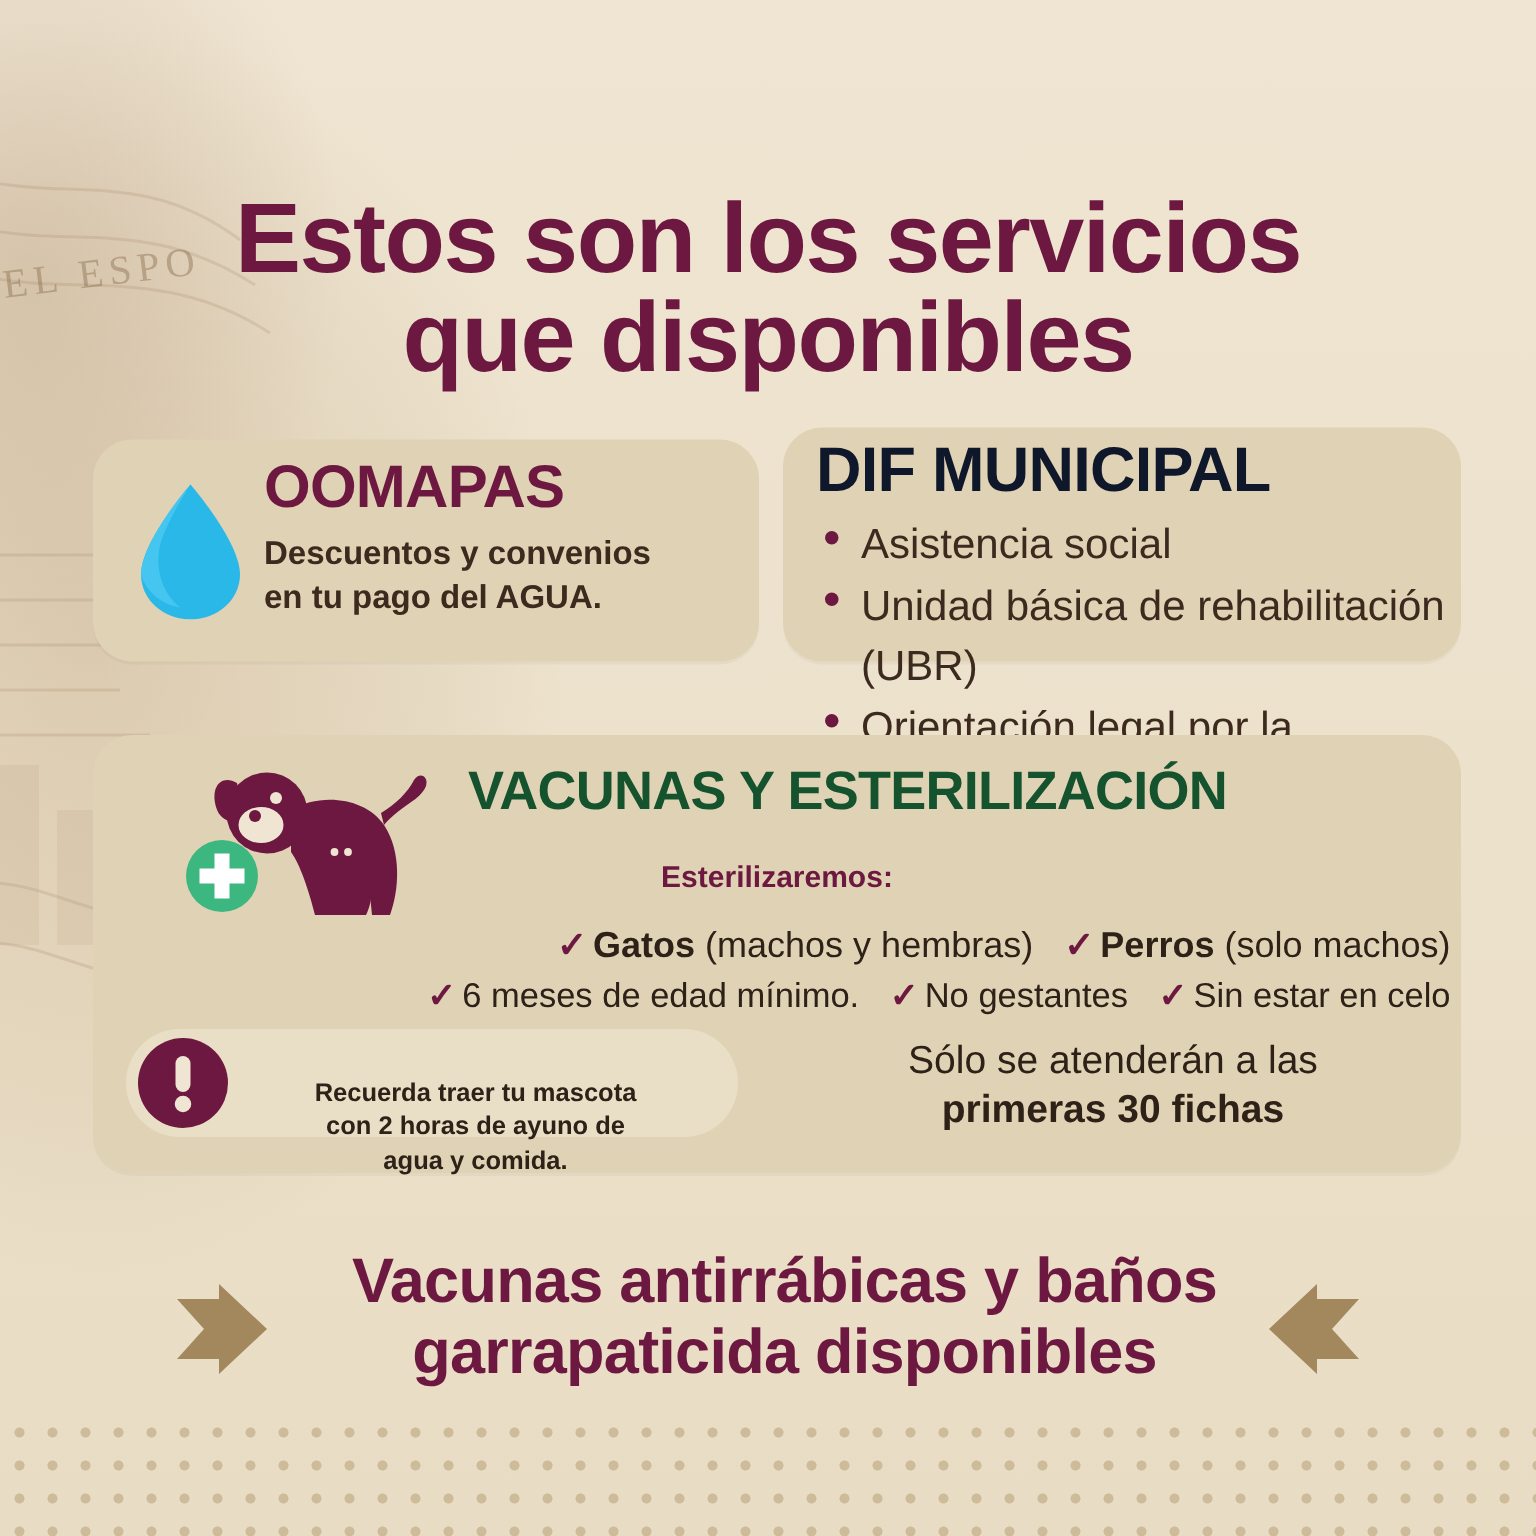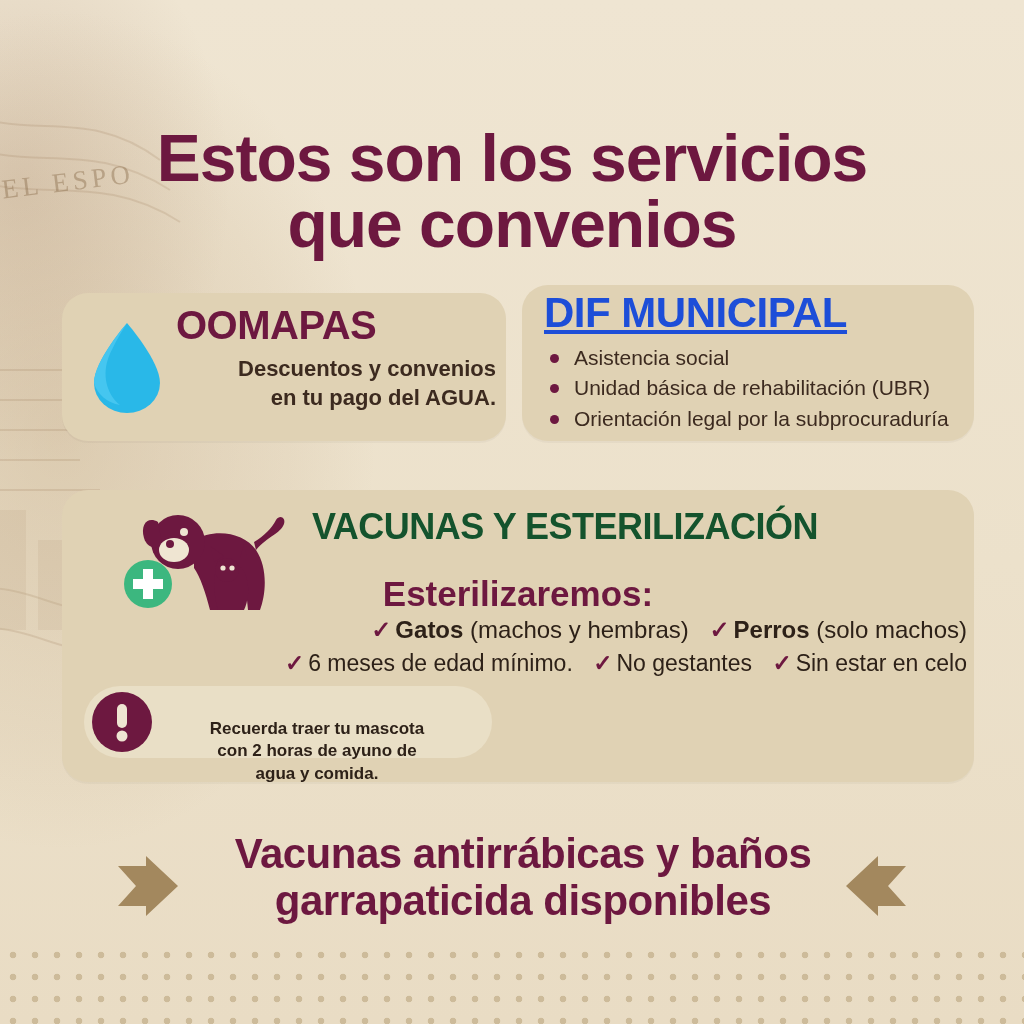--- a/index.html
+++ b/index.html
@@ -69,64 +69,64 @@
 
   
   .card {
     position: absolute;
     background: #e0d2b4;
     border-radius: 26px;
     box-shadow: 0 2px 0 rgba(0,0,0,0.03);
   }
 
   
-  #card-oomapas { left: 62px; top: 293px; width: 444px; height: 148px; text-align: right; }
+  #card-oomapas { left: 62px; top: 293px; width: 444px; height: 148px; }
   #oomapas-title {
     position: absolute; left: 114px; top: 10px;
     font-size: 40px; font-weight: bold; color: #6d1840; letter-spacing: -0.5px;
   }
   #oomapas-desc {
     position: absolute; left: 114px; top: 62px; width: 320px;
     font-size: 22px; font-weight: bold; color: #3c2a1f; line-height: 1.3;
   }
   #water-drop {
     position: absolute; left: 28px; top: 28px; width: 74px; height: 92px;
   }
 
   
   #card-dif { left: 522px; top: 285px; width: 452px; height: 156px; }
   #dif-title {
     position: absolute; left: 22px; top: 4px;
-    font-size: 42px; font-weight: bold; color: #1d4ed8; letter-spacing: -0.5px; text-decoration: underline;
+    font-size: 42px; font-weight: bold; color: #0f172a; letter-spacing: -0.5px;
   }
   #dif-list {
     position: absolute; left: 26px; top: 58px; right: 10px;
     margin: 0; padding: 0; list-style: none;
   }
   #dif-list li {
-    font-size: 21px; color: #3c2a1f; line-height: 1.45;
+    font-size: 28px; color: #3c2a1f; line-height: 1.45;
     padding-left: 26px; position: relative;
   }
   #dif-list li::before {
     content: "";
     position: absolute; left: 2px; top: 11px;
     width: 9px; height: 9px; border-radius: 50%;
     background: #6d1840;
   }
 
   
   #card-vacunas { left: 62px; top: 490px; width: 912px; height: 292px; }
   #vac-title {
     position: absolute; left: 250px; top: 16px;
     font-size: 36px; font-weight: bold; color: #14532d; letter-spacing: -0.5px;
   }
   #vac-sub {
     position: absolute; left: 0; right: 0; top: 84px;
     text-align: center;
-    font-size: 35px; font-weight: bold; color: #6d1840;
+    font-size: 20px; font-weight: bold; color: #6d1840;
   }
   .check-row {
     position: absolute; left: 0; right: 0;
     text-align: right; color: #2d2118;
   }
   #check-row-1 { top: 126px; font-size: 24px; }
   #check-row-2 { top: 160px; font-size: 23px; }
   .chk {
     color: #6d1840; font-weight: bold; margin-right: 4px;
   }
@@ -188,21 +188,21 @@
   <g fill="rgba(150,115,80,0.18)">
     <rect x="6" y="470" width="60" height="120"></rect>
     <rect x="78" y="500" width="42" height="90"></rect>
   </g>
 </svg>
 
 <div id="seal-text">DEL ESPO</div>
 
 <h1 id="headline">
   <span>Estos son los servicios</span>
-  <span class="l2">que convenios</span>
+  <span class="l2">que disponibles</span>
 </h1>
 
 <div class="card" id="card-oomapas">
   <svg id="water-drop" viewBox="0 0 74 92" aria-hidden="true">
     <path d="M37 2 C 37 2, 70 40, 70 62 A 33 30 0 0 1 4 62 C 4 40, 37 2, 37 2 Z" fill="#29b8e8"></path>
     <path d="M37 2 C 37 2, 24 22, 18 38 C 13 52, 15 72, 30 84 A 33 30 0 0 1 4 62 C 4 40, 37 2, 37 2 Z" fill="#45c6f0"></path>
   </svg>
   <div id="oomapas-title">OOMAPAS</div>
   <div id="oomapas-desc">
     <span>Descuentos y convenios</span><br>
@@ -279,20 +279,24 @@
       <rect x="27" y="14" width="10" height="24" rx="5" fill="#efe5d2"></rect>
       <circle cx="32" cy="46" r="5.5" fill="#efe5d2"></circle>
     </svg>
     <div id="warn-text">
       <span>Recuerda traer tu mascota</span><br>
       <span>con 2 horas de ayuno de</span><br>
       <span>agua y comida.</span>
     </div>
   </div>
 
+  <div id="fichas-note">
+    <span>Sólo se atenderán a las</span><br>
+    <span class="b">primeras 30 fichas</span>
+  </div>
 </div>
 
 <svg class="arrow" id="arrow-left" viewBox="0 0 84 60" aria-hidden="true">
   <path d="M0 10 L 28 10 L 28 0 L 60 30 L 28 60 L 28 50 L 0 50 L 18 30 Z" fill="#a3885e"></path>
 </svg>
 <svg class="arrow" id="arrow-right" viewBox="0 0 84 60" aria-hidden="true">
   <path d="M84 10 L 56 10 L 56 0 L 24 30 L 56 60 L 56 50 L 84 50 L 66 30 Z" fill="#a3885e"></path>
 </svg>
 
 <div id="footer-text">

